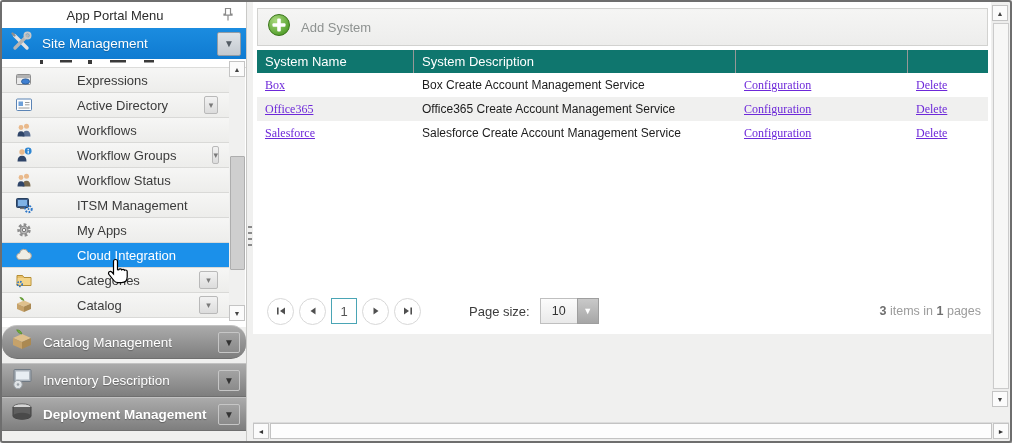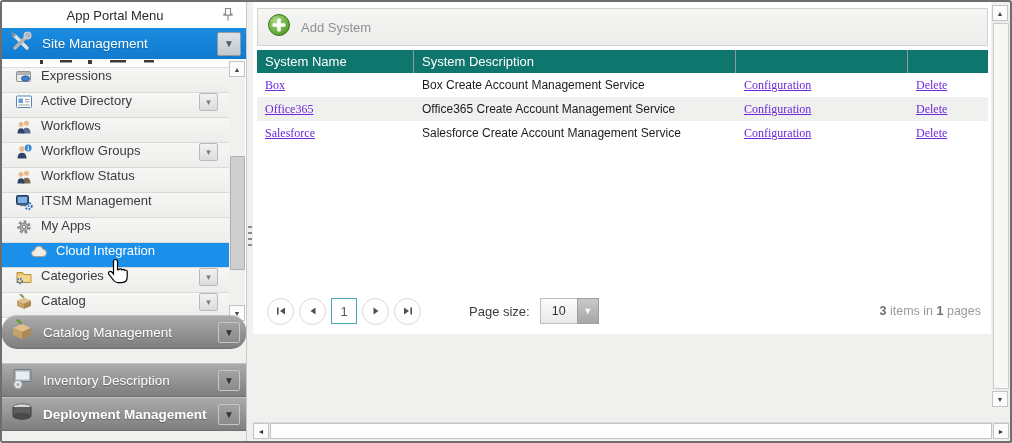--- a/index.html
+++ b/index.html
@@ -14,24 +14,24 @@
   .pin-btn{width:20px;height:20px;margin-right:8px;display:flex;align-items:center;justify-content:center;cursor:pointer;}
   .blue-bar{position:absolute;left:0;top:26px;width:100%;height:31px;
             background:linear-gradient(#1b8ce0,#0f7bd1);display:flex;align-items:center;}
   .blue-bar .sec-icon{margin-left:8px;}
   .blue-bar .sec-label{color:#fff;font-size:13.5px;margin-left:10px;flex:1;text-shadow:0 1px 1px rgba(0,0,0,.25);}
   .blue-dd{width:22px;height:22px;margin-right:5px;background:linear-gradient(#dfe3e7,#c3c9cf);border:1px solid #939ca5;
            border-radius:2px;display:flex;align-items:center;justify-content:center;color:#525b63;font-size:10px;cursor:pointer;}
   .sb-list{position:absolute;left:0;top:57px;width:100%;height:268px;background:#fff;}
   .clipped-row{height:8px;background:#fff;overflow:hidden;position:relative;border-bottom:1px solid #dcdcda;}
   .sb-item{height:24px;border-bottom:1px solid #d9d9d7;background:linear-gradient(#f6f6f5,#ededeb);
-           display:flex;align-items:flex-start;width:227px;cursor:pointer;}
+           display:flex;align-items:center;width:227px;cursor:pointer;gap:36px;}
   .sb-item .item-icon{width:18px;height:18px;margin-left:13px;flex:0 0 auto;}
   .sb-item .item-label{font-size:13px;color:#3b3b3b;margin-left:8px;flex:1;white-space:nowrap;}
-  .sb-item.selected{background:#1b90ea;padding-left:15px;}
+  .sb-item.selected{background:#1b90ea;}
   .sb-item.selected .item-label{color:#fff;}
   .dd-btn{width:17px;height:16px;margin-right:11px;background:linear-gradient(#f2f2f2,#dcdcdc);border:1px solid #b9b9b9;
           border-radius:2px;display:flex;align-items:center;justify-content:center;color:#7a7a7a;font-size:9px;cursor:pointer;}
   
   .sb-scroll{position:absolute;right:1px;top:59px;width:16px;height:260px;background:#f0f0ef;}
   .scroll-btn{position:absolute;left:0;width:16px;height:16px;background:#fbfbfb;border:1px solid #c4c4c4;box-sizing:border-box;
               display:flex;align-items:center;justify-content:center;font-size:7px;color:#444;cursor:pointer;}
   .sb-scroll .up{top:0;} .sb-scroll .down{bottom:0;}
   .sb-thumb{position:absolute;left:1px;top:95px;width:13px;height:112px;background:#cfcfcf;border:1px solid #aeaeae;border-radius:1px;cursor:pointer;}
   
@@ -252,21 +252,21 @@
         <span class="dd-btn">▾</span>
       </div>
     </div>
 
     <div class="sb-scroll">
       <div class="scroll-btn up">▲</div>
       <div class="sb-thumb"></div>
       <div class="scroll-btn down">▼</div>
     </div>
 
-    <div class="group-hdr" style="top:313px;border-radius:15px;">
+    <div class="group-hdr" style="top:323px;border-radius:15px;">
       <span class="g-icon">
         <svg viewBox="0 0 24 24" width="24" height="24">
             <path d="M3 10 L12 6 L21 10 L12 14 z" fill="#dfc08c"></path>
             <path d="M3 10 v7 l9 4 v-7 z" fill="#c6a26a"></path>
             <path d="M21 10 v7 l-9 4 v-7 z" fill="#ab8952"></path>
             <path d="M12 6 q-1.2-4.2-5.4-4.2 q1.4 4 5.4 4.2 z" fill="#6fae3a" stroke="#4e8424" stroke-width=".6"></path>
           </svg>
       </span>
       <span class="g-label">Catalog Management</span>
       <span class="gray-dd">▼</span>

